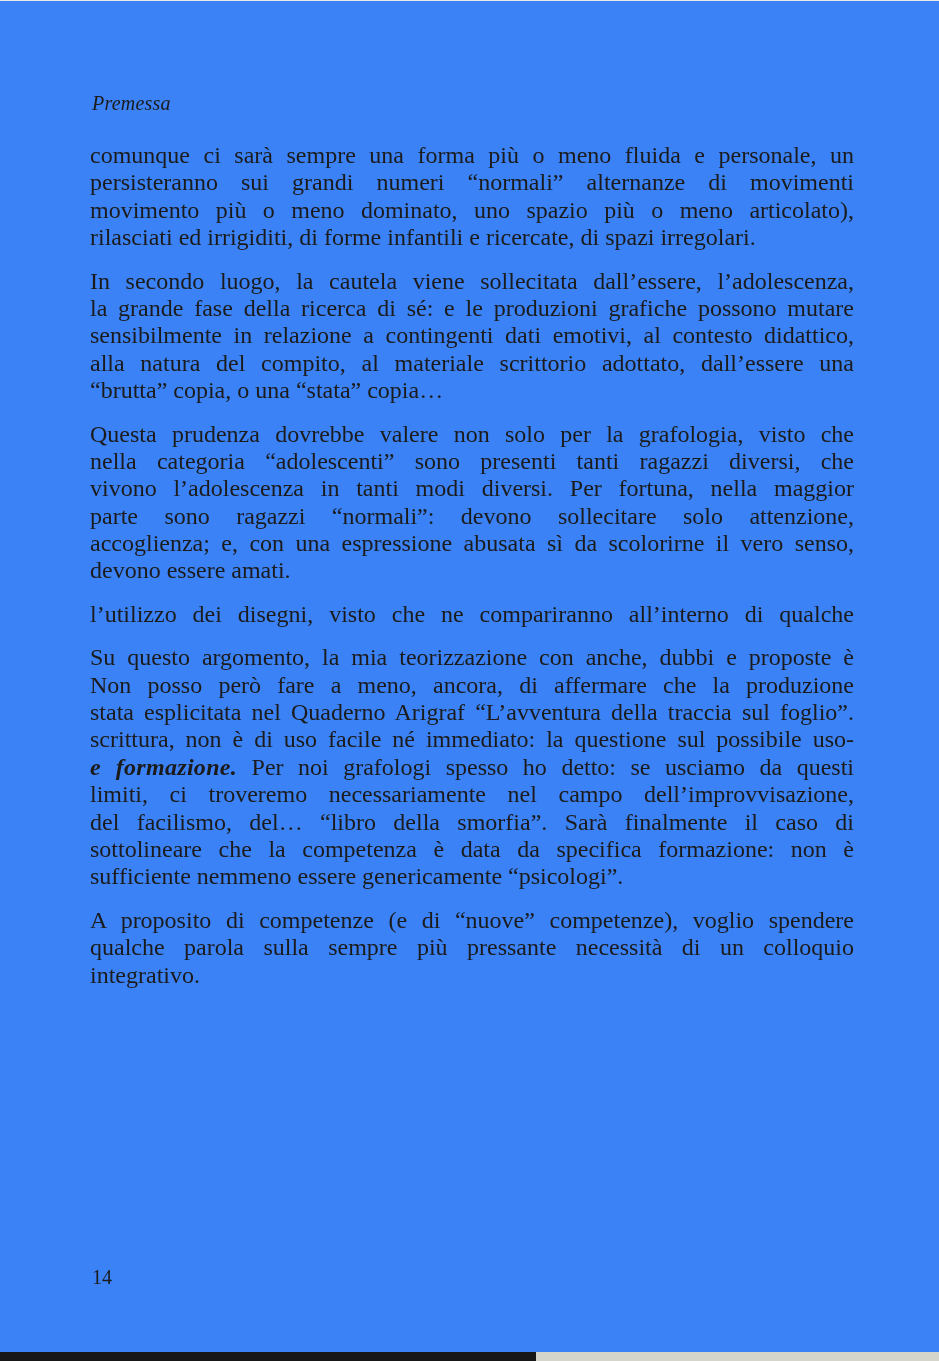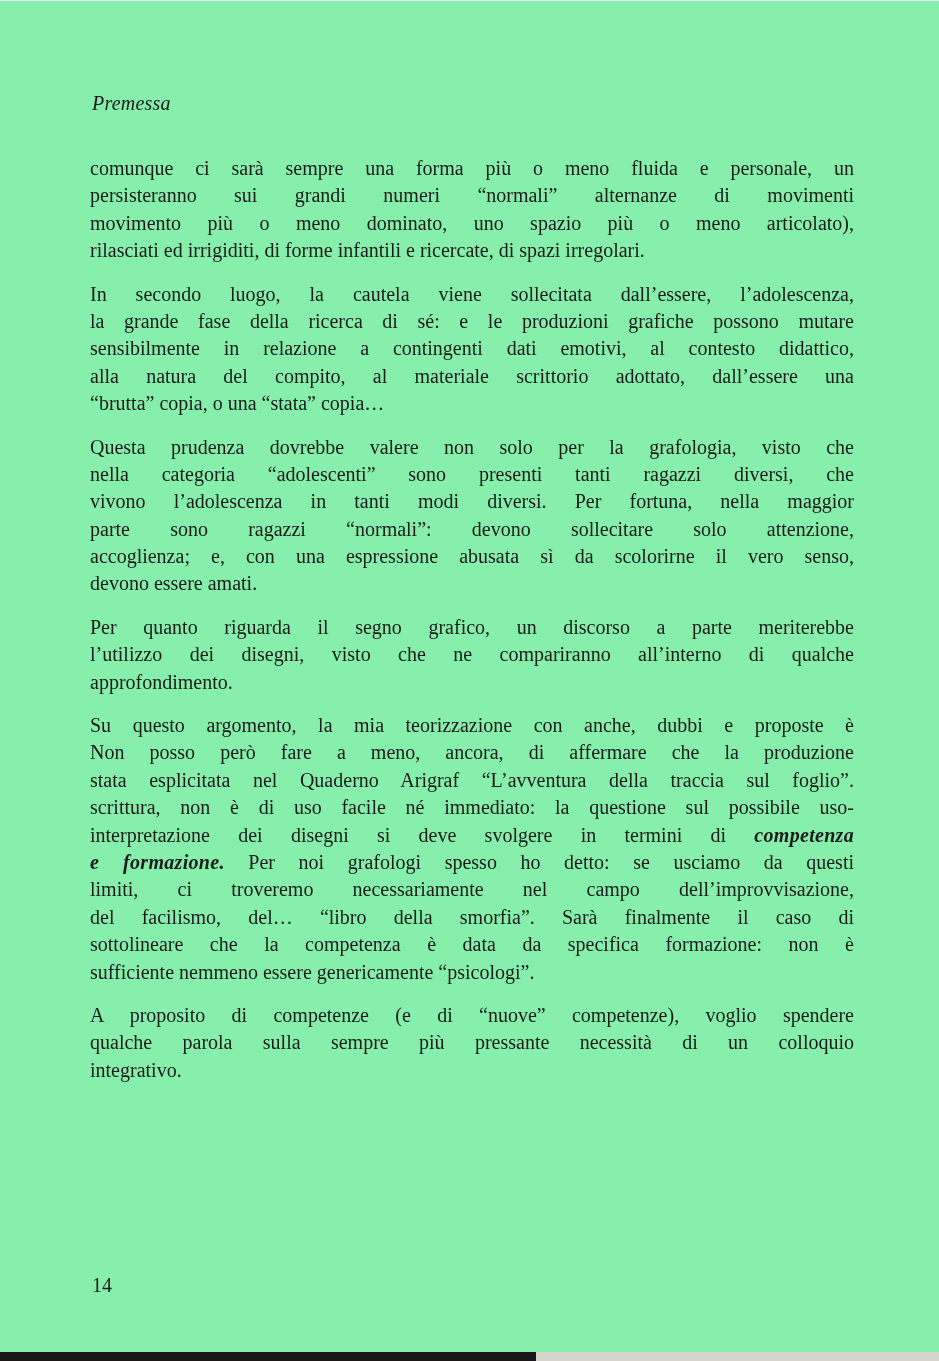--- a/index.html
+++ b/index.html
@@ -11,50 +11,50 @@
     background-color:#fefefd;
     overflow:hidden;
     font-family:"Liberation Serif", serif;
     color:#1b1b1b;
   }
   .running-header {
     position:absolute; left:92px; top:92px;
     font-style:italic; font-size:20px; letter-spacing:0.2px;
   }
   .body-text {
-    position:absolute; left:90px; top:155px; width:764px;
-    font-size:20px;
+    position:absolute; left:90px; top:142px; width:764px;
+    font-size:24px;
   }
   .para { margin:0 0 16px 0; }
   .line {
     line-height:27.4px; height:27.4px;
     text-align:justify; text-align-last:justify;
     overflow:hidden;
   }
   .line.last { text-align-last:left; }
   .it  { }
   .bit { font-style:italic; font-weight:bold; letter-spacing:0.3px; }
   .page-number {
-    position:absolute; left:92px; top:1266px; font-size:20px;margin-top:8px;
+    position:absolute; left:92px; top:1266px; font-size:20px;
   }
   .scan-strip {
     position:absolute; left:0; top:1352px; width:939px; height:9px;
     display:flex;
   }
   .strip-black { width:536px; height:100%; }
   .strip-gray  { flex:1; height:100%; }
   .top-hairline {
     position:absolute; left:0; top:0; width:939px; height:1px;
     background:#e9e9e7;
   }
 </style>
 </head>
 <body>
 
-<div class="page" style="background: #86efac; color: rgb(27, 27, 27);">
+<div class="page" style="background: #3b82f6; color: rgb(27, 27, 27);">
   <div class="top-hairline"></div>
 
   <div class="running-header">Premessa</div>
 
   <div class="body-text">
       <div class="para">
         <div class="line"><span>comunque ci sarà sempre una forma più o meno fluida e personale, un</span></div>
         <div class="line"><span>persisteranno sui grandi numeri “normali” alternanze di movimenti</span></div>
         <div class="line"><span>movimento più o meno dominato, uno spazio più o meno articolato),</span></div>
         <div class="line last"><span>rilasciati ed irrigiditi, di forme infantili e ricercate, di spazi irregolari.</span></div>
@@ -68,30 +68,27 @@
       </div>
       <div class="para">
         <div class="line"><span>Questa prudenza dovrebbe valere non solo per la grafologia, visto che</span></div>
         <div class="line"><span>nella categoria “adolescenti” sono presenti tanti ragazzi diversi, che</span></div>
         <div class="line"><span>vivono l’adolescenza in tanti modi diversi. Per fortuna, nella maggior</span></div>
         <div class="line"><span>parte sono ragazzi “normali”: devono sollecitare solo attenzione,</span></div>
         <div class="line"><span>accoglienza; e, con una espressione abusata sì da scolorirne il vero senso,</span></div>
         <div class="line last"><span>devono essere amati.</span></div>
       </div>
       <div class="para">
-        <div class="line"><span>Per quanto riguarda il segno grafico, un discorso a parte meriterebbe</span></div>
         <div class="line"><span>l’utilizzo dei </span><span class="it">disegni</span><span>, visto che ne compariranno all’interno di qualche</span></div>
-        <div class="line last"><span>approfondimento.</span></div>
       </div>
       <div class="para">
         <div class="line"><span>Su questo argomento, la mia teorizzazione con anche, dubbi e proposte è</span></div>
         <div class="line"><span>Non posso però fare a meno, ancora, di affermare che la produzione</span></div>
         <div class="line"><span>stata esplicitata nel Quaderno Arigraf </span><span class="it">“L’avventura della traccia sul foglio”</span><span>.</span></div>
         <div class="line"><span>scrittura, non è di uso facile né immediato: la questione sul possibile uso-</span></div>
-        <div class="line"><span>interpretazione dei disegni si deve svolgere in termini di </span><span class="bit">competenza</span></div>
         <div class="line"><span class="bit">e formazione.</span><span> Per noi grafologi spesso ho detto: se usciamo da questi</span></div>
         <div class="line"><span>limiti, ci troveremo necessariamente nel campo dell’improvvisazione,</span></div>
         <div class="line"><span>del facilismo, del… “libro della smorfia”. Sarà finalmente il caso di</span></div>
         <div class="line"><span>sottolineare che la competenza è data da specifica formazione: non è</span></div>
         <div class="line last"><span>sufficiente nemmeno essere genericamente “psicologi”.</span></div>
       </div>
       <div class="para">
         <div class="line"><span>A proposito di competenze (e di “nuove” competenze), voglio spendere</span></div>
         <div class="line"><span>qualche parola sulla sempre più pressante necessità di un </span><span class="it">colloquio</span></div>
         <div class="line last"><span>integrativo.</span></div>

